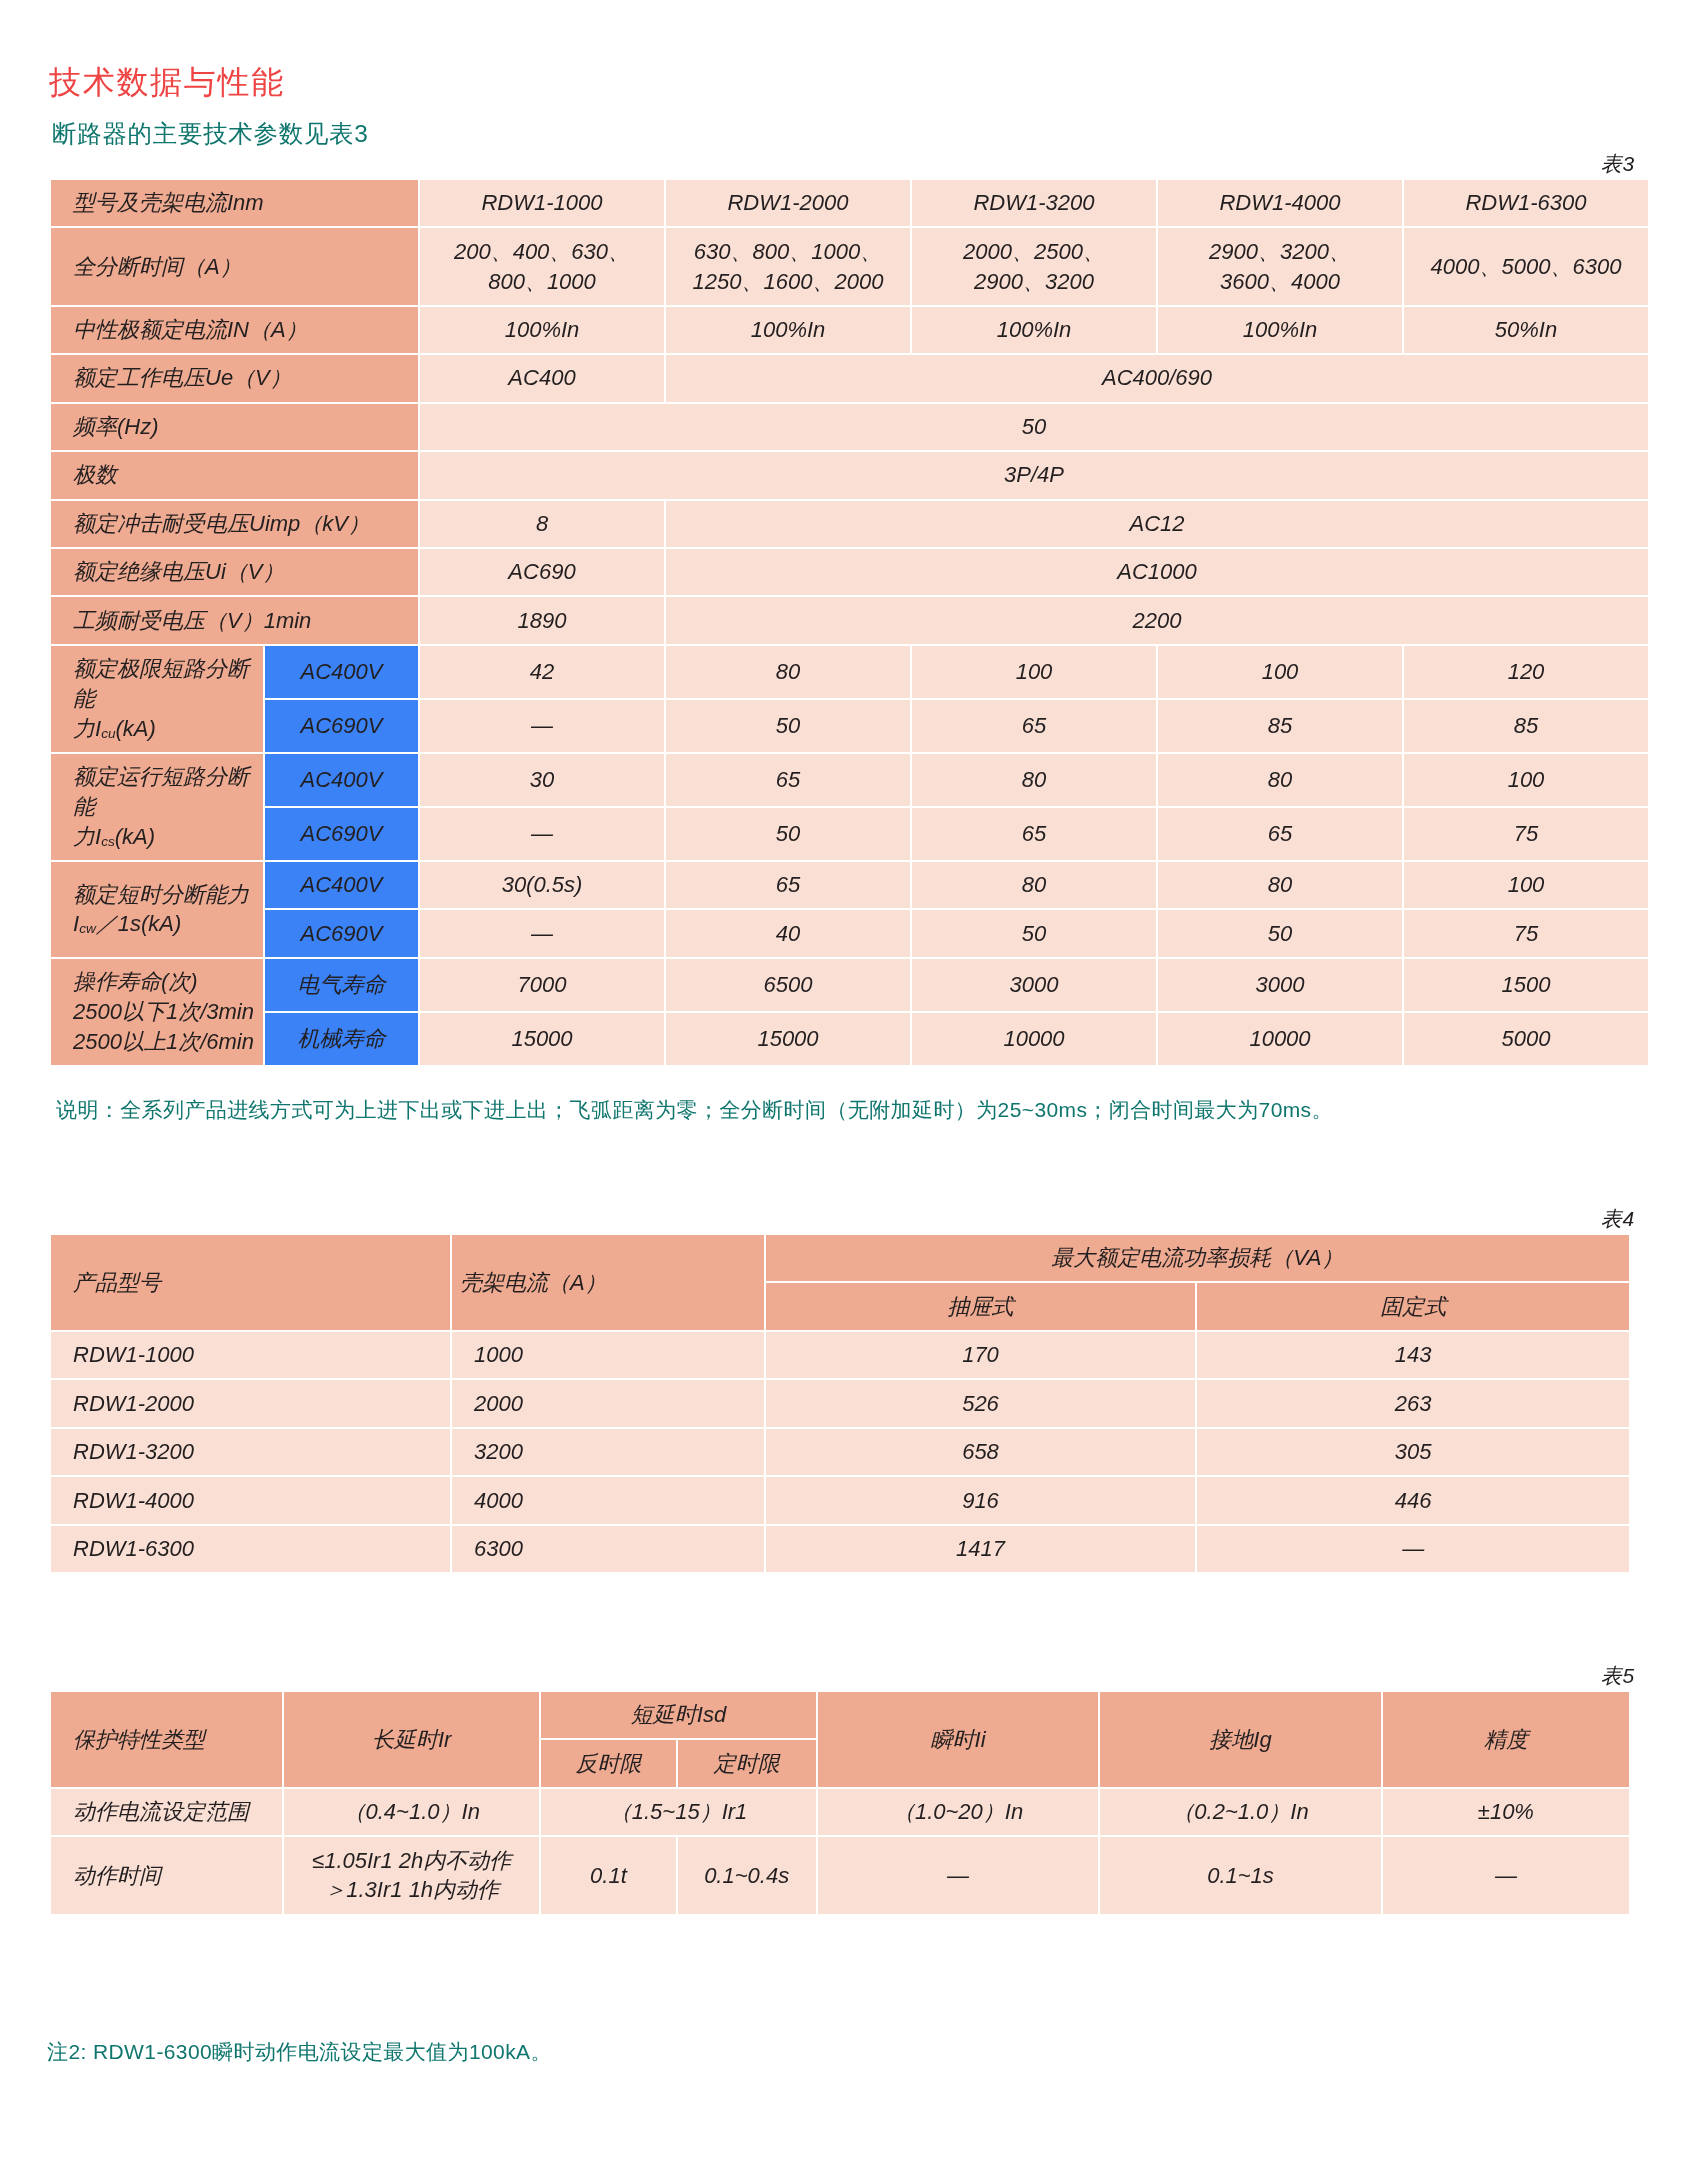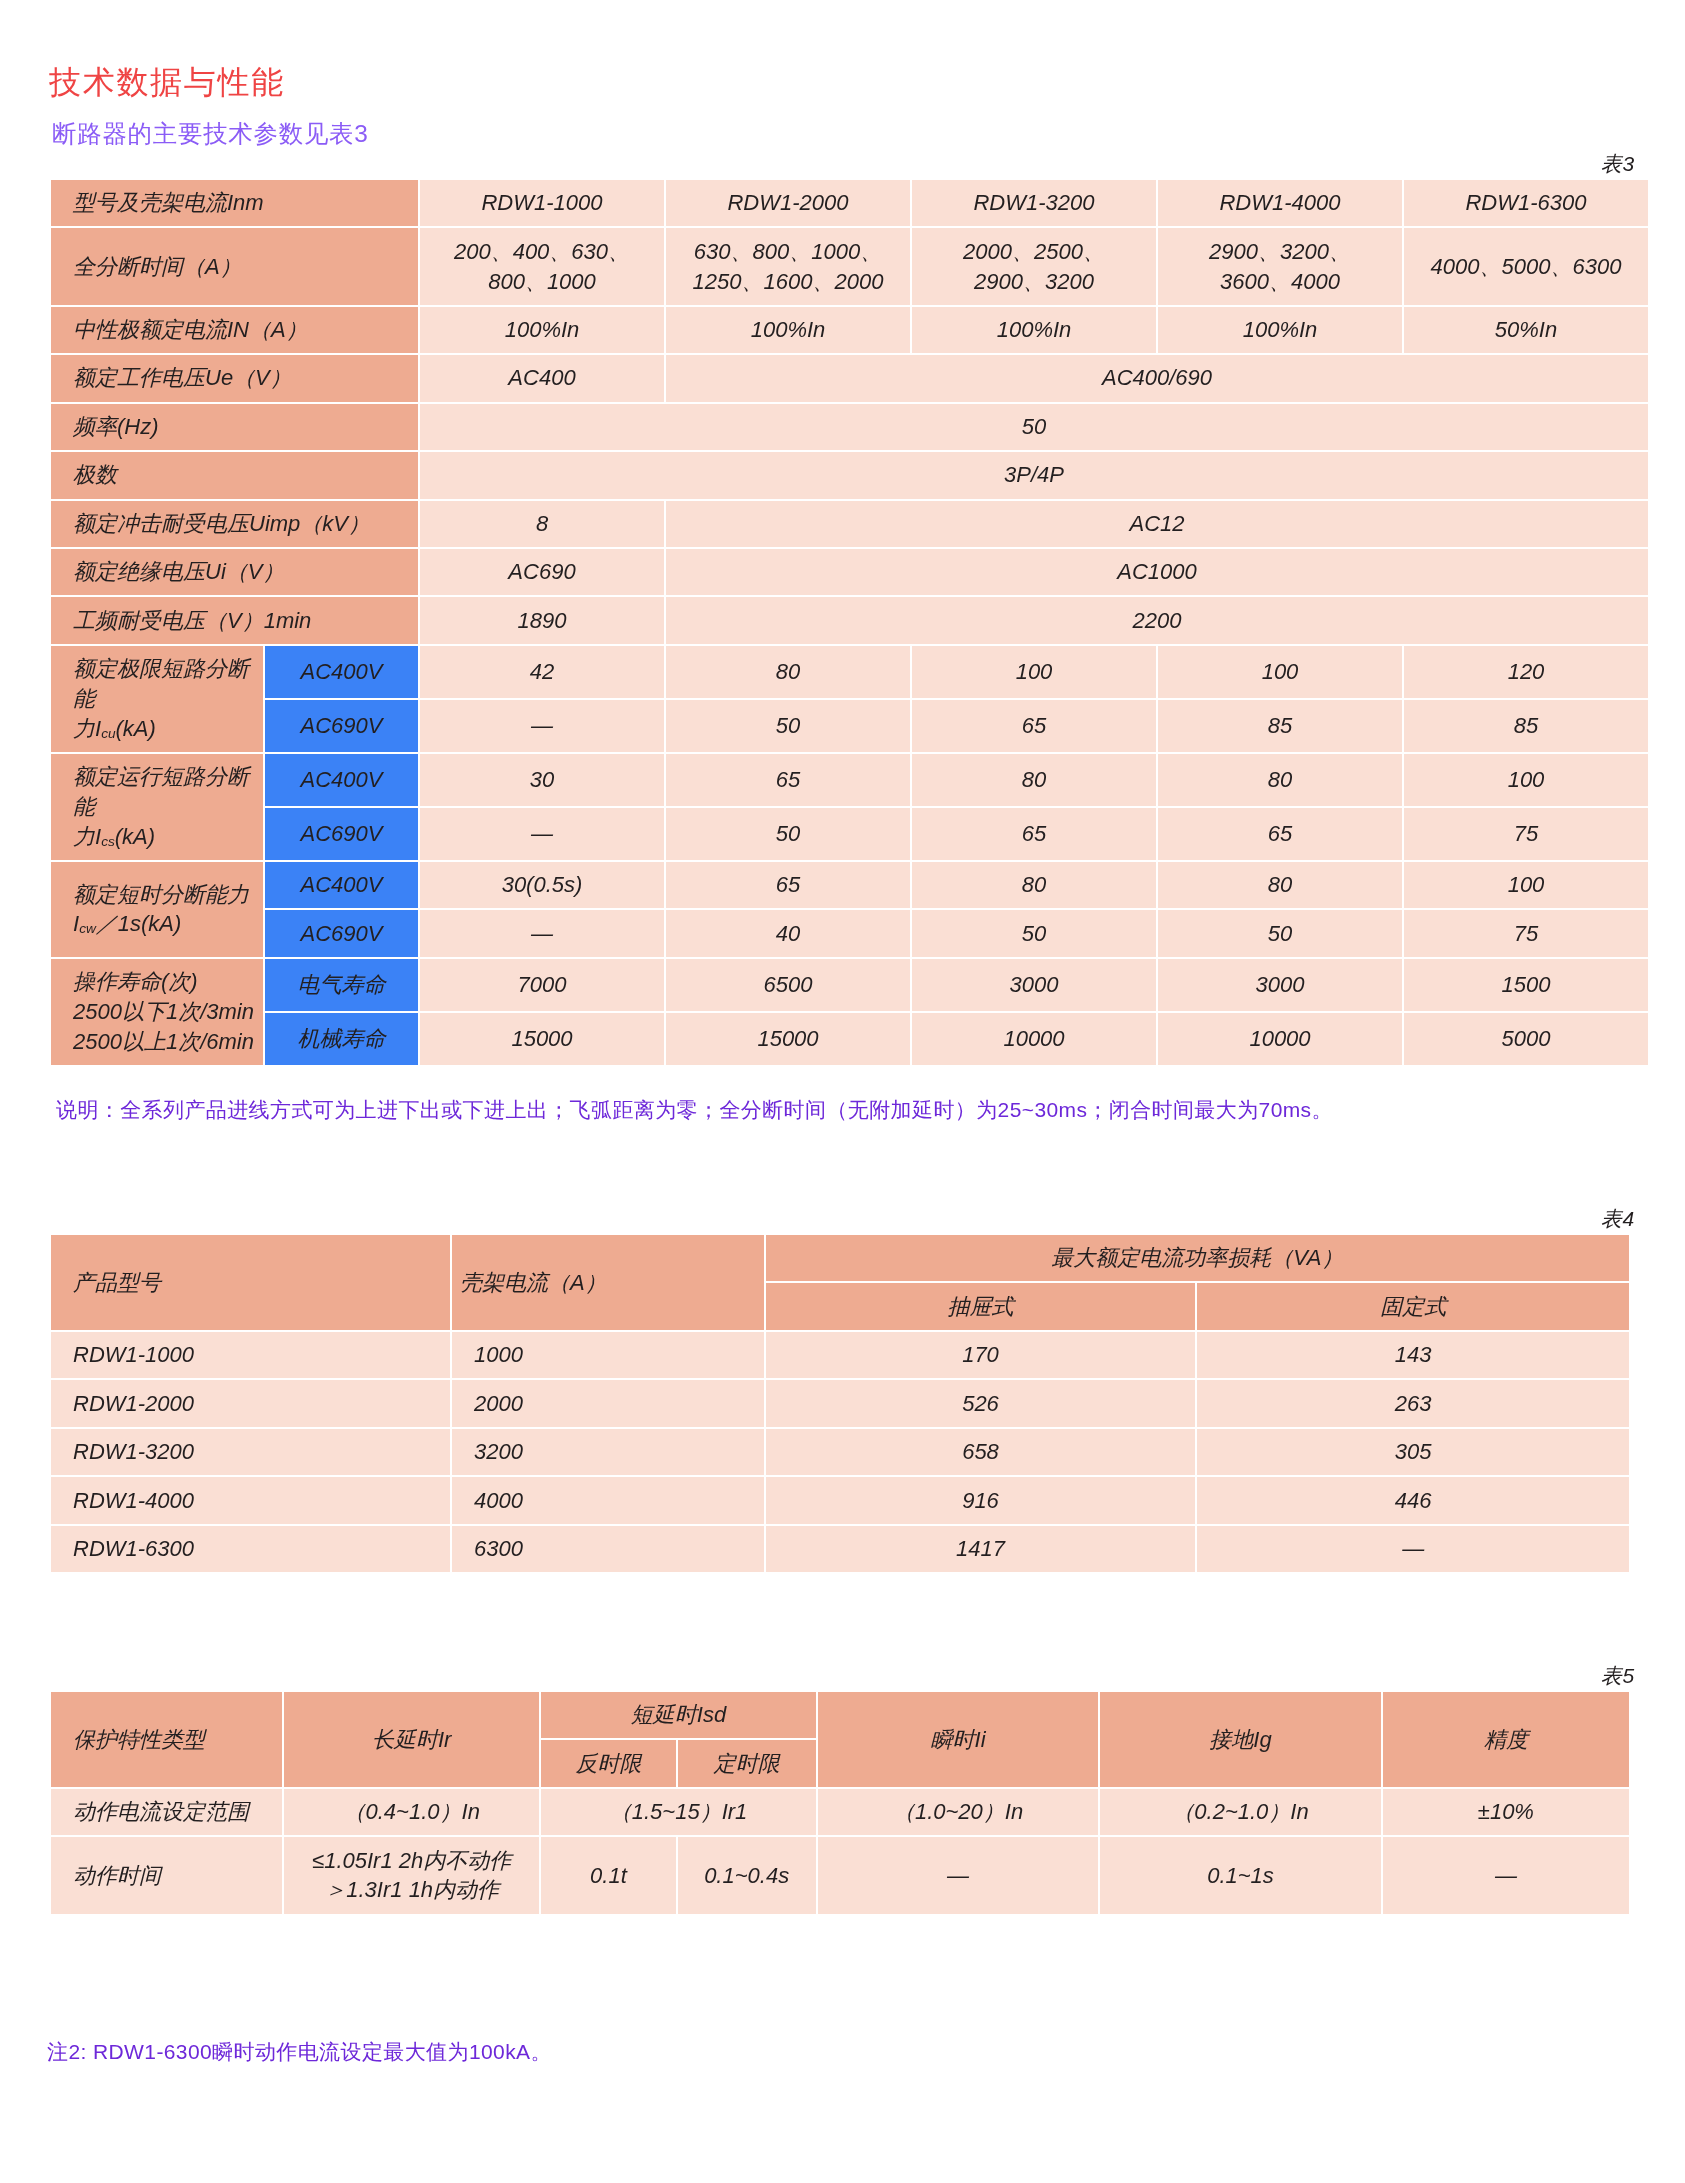--- a/index.html
+++ b/index.html
@@ -26,21 +26,21 @@
     font-size:32px;
     color:#ef4444;
     letter-spacing:1.7px;
     font-weight:500;
     white-space:nowrap;
   }
   .subtitle{
     position:absolute;
     left:52px; top:118px;
     font-size:24.4px;
-    color:#8b5cf6;
+    color:#0f766e;
     letter-spacing:0.8px;
     white-space:nowrap;
   }
   .table-caption{
     font-size:21px;
     color:#231f20;
     text-align:right;
     letter-spacing:0.8px;
   }
   
@@ -78,21 +78,21 @@
     position:absolute;
     left:49px;
     width:1586px;
     font-style:italic;
   }
   #sec-t3{ top:150px; }
   #sec-t4{ top:1205px; }
   #sec-t5{ top:1662px; }
   .note{
     font-size:21px;
-    color:#6d28d9;
+    color:#0f766e;
     letter-spacing:0.4px;
     line-height:1.9;
     white-space:nowrap;
   }
   #note-t3{ position:absolute; left:56px; top:1090px; }
   #notes-bottom{ position:absolute; left:47px; top:2032px; }
   .two-line{display:block;}
   .lbl-multi{line-height:1.42;}
 </style>
 </head>

